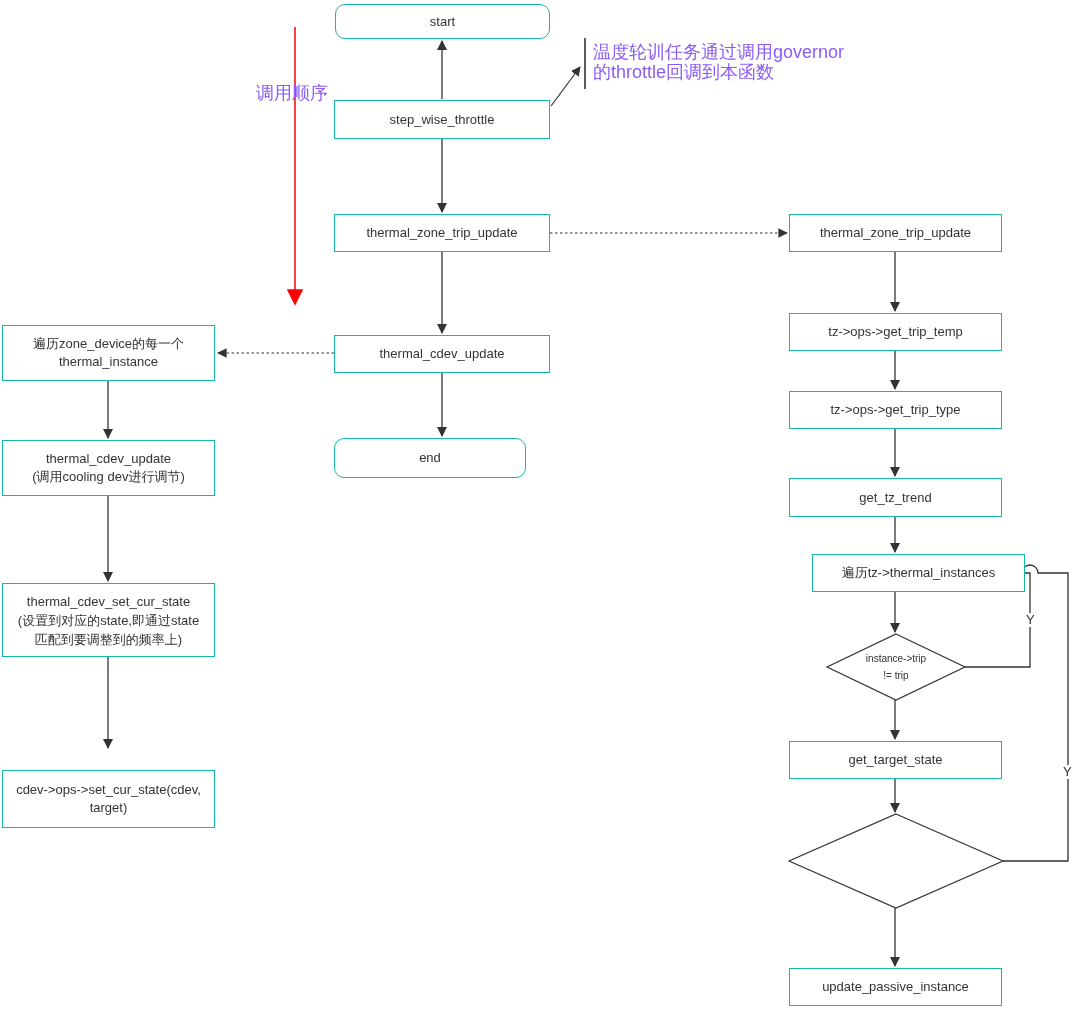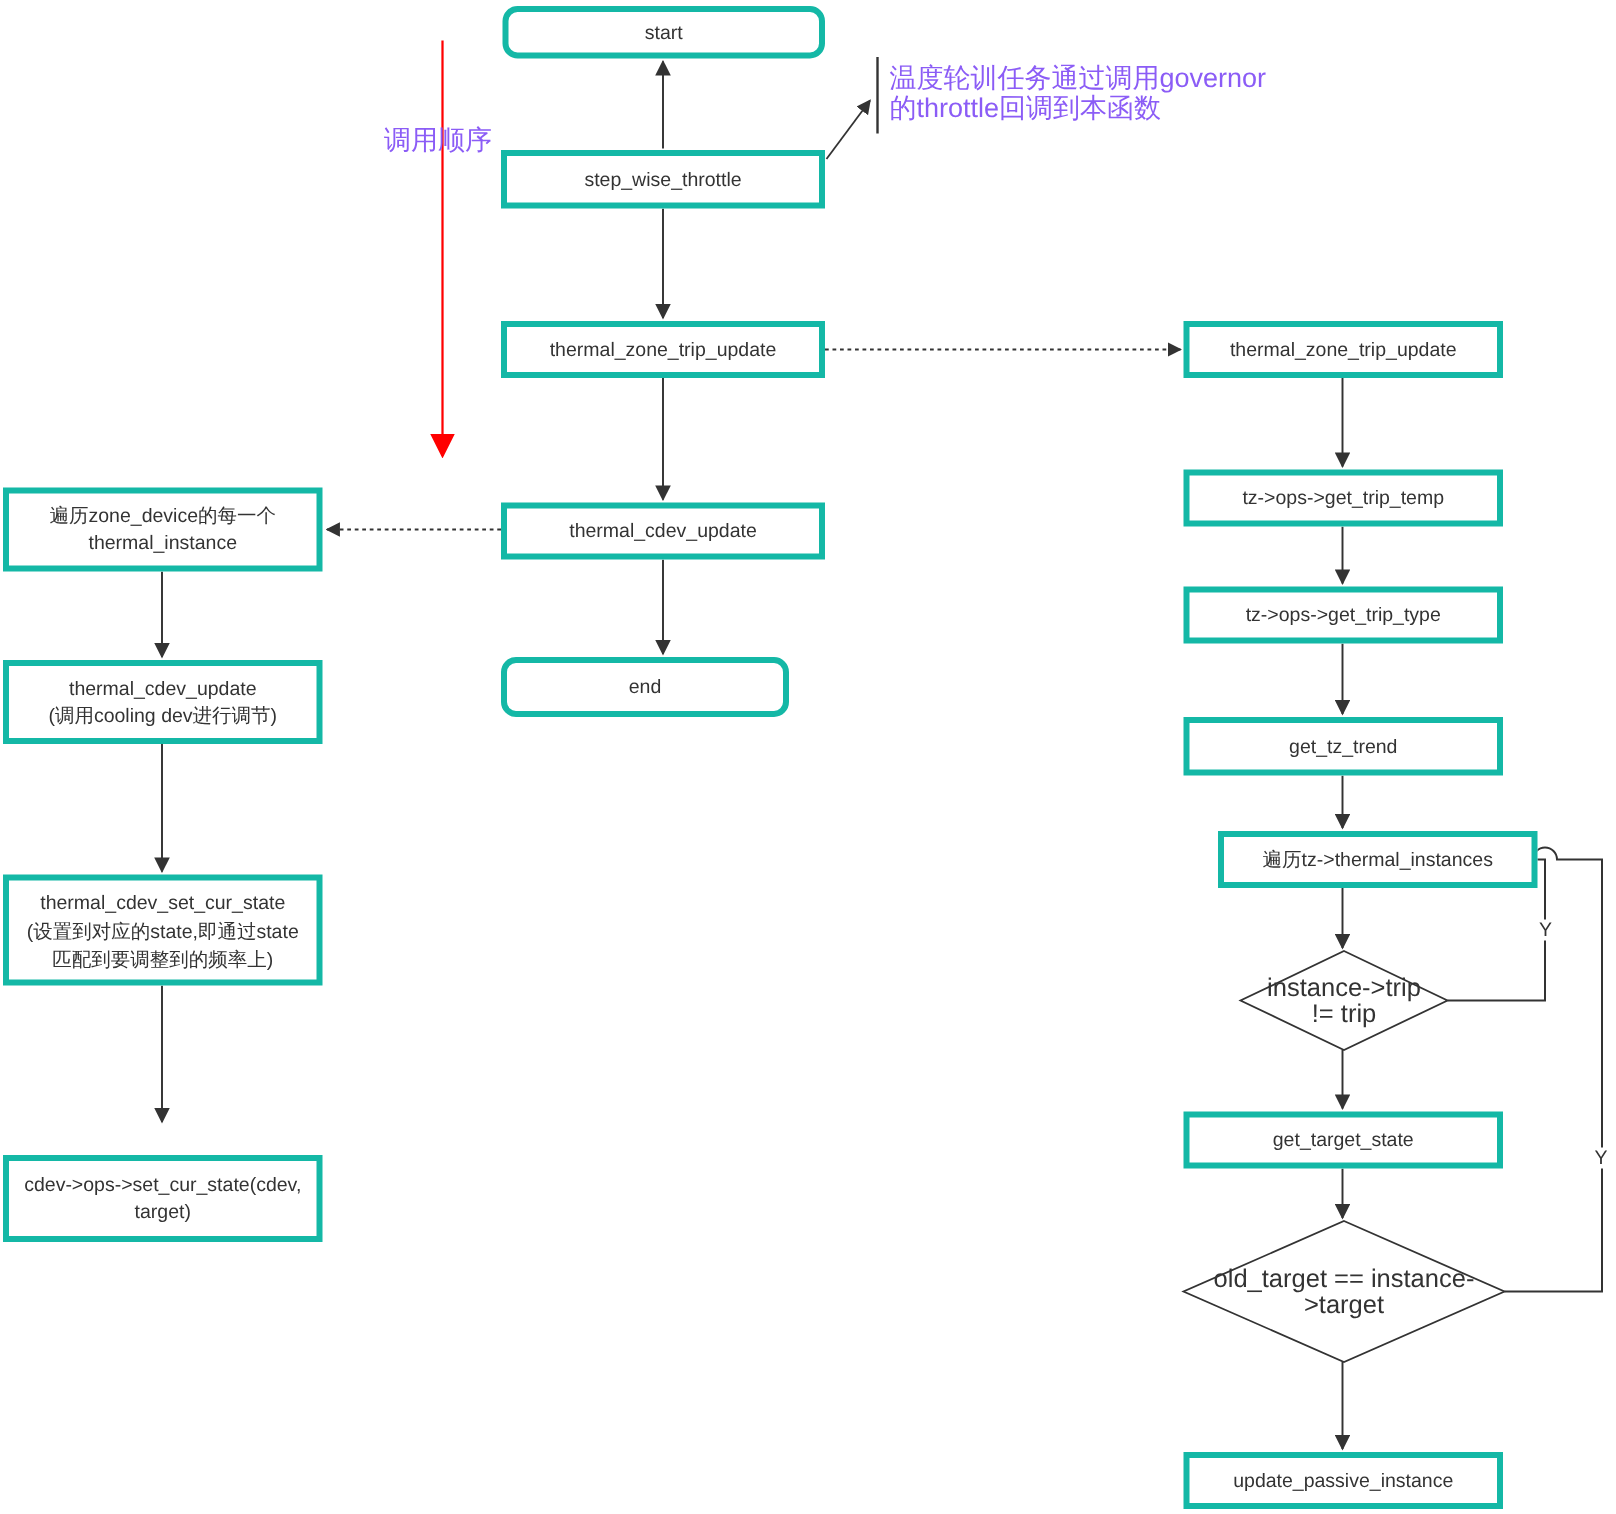--- a/index.html
+++ b/index.html
@@ -18,37 +18,37 @@
   #wires {
     position: absolute;
     left: 0; top: 0;
     width: 1077px;
     height: 1009px;
   }
   .node {
     position: absolute;
     box-sizing: border-box;
     background: #ffffff;
-    border: 4px solid #14b8a6;
+    border: 1px solid #14b8a6;
     color: #333333;
     font-size: 13px;
     line-height: 18px;
     display: flex;
     align-items: center;
     justify-content: center;
     text-align: center;
     white-space: pre-line;
     padding: 2px 6px;
   }
   .rounded { border-radius: 10px; }
   .diamond-label {
     position: absolute;
     box-sizing: border-box;
     color: #333333;
-    font-size: 17px;
+    font-size: 10px;
     line-height: 17px;
     display: flex;
     align-items: center;
     justify-content: center;
     text-align: center;
     white-space: pre-line;
     background: transparent;
     border: none;
     padding: 0;
   }
@@ -135,22 +135,20 @@
   <div class="node" style="left:789px; top:214px; width:213px; height:38px;">thermal_zone_trip_update</div>
   <div class="node" style="left:789px; top:313px; width:213px; height:38px;">tz-&gt;ops-&gt;get_trip_temp</div>
   <div class="node" style="left:789px; top:391px; width:213px; height:38px;">tz-&gt;ops-&gt;get_trip_type</div>
   <div class="node" style="left:789px; top:478px; width:213px; height:39px;">get_tz_trend</div>
   <div class="node" style="left:789px; top:554px; width:213px; height:38px;margin-left:23px;">遍历tz-&gt;thermal_instances</div>
   <div class="node" style="left:789px; top:741px; width:213px; height:38px;">get_target_state</div>
   <div class="node" style="left:789px; top:968px; width:213px; height:38px;text-align:right;">update_passive_instance</div>
 
   <div class="diamond-label" style="left:826px; top:646px; width:140px; height:42px;">instance-&gt;trip
 != trip</div>
-  <div class="diamond-label" style="left:789px; top:838px; width:214px; height:46px;">old_target == instance-
-&gt;target</div>
 
   <div class="float-label" style="left:256px; top:83px;">调用顺序</div>
   <div class="float-label" style="left:593px; top:42px;">温度轮训任务通过调用governor
 的throttle回调到本函数</div>
   <div class="edge-label" style="left:1024px; top:613px;">Y</div>
   <div class="edge-label" style="left:1061px; top:765px;">Y</div>
 
 </div>
 
 </body></html>

